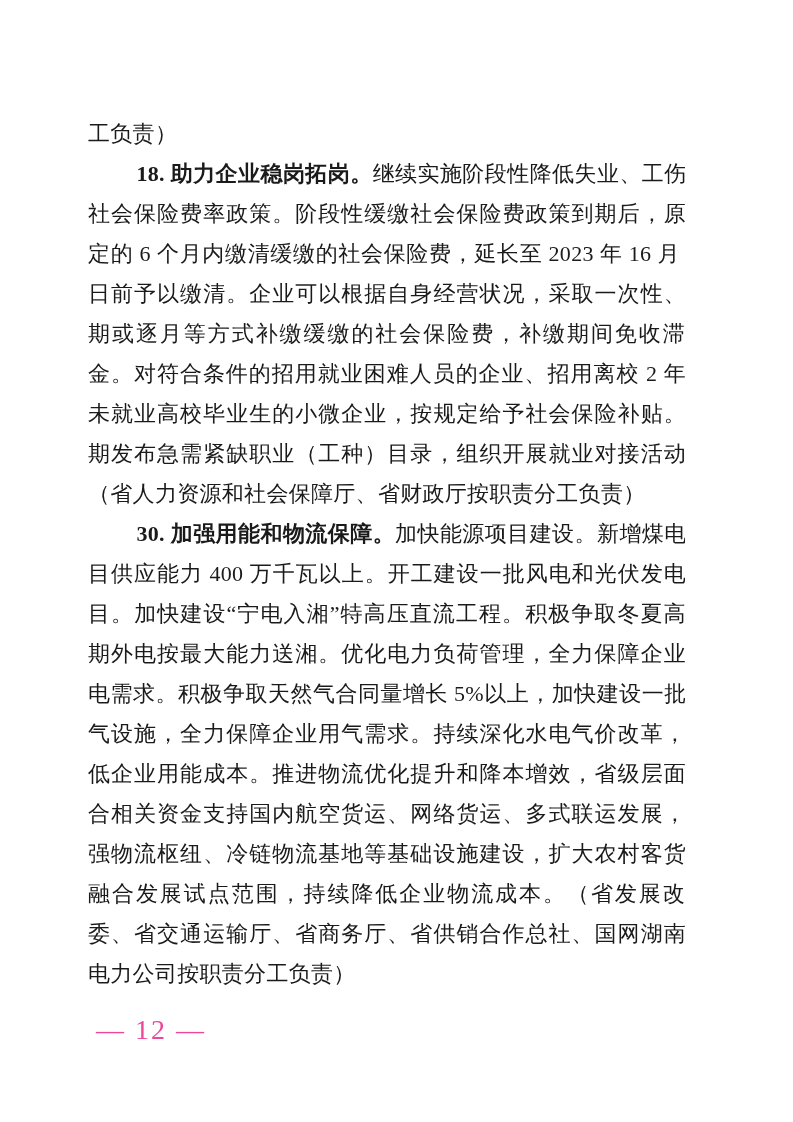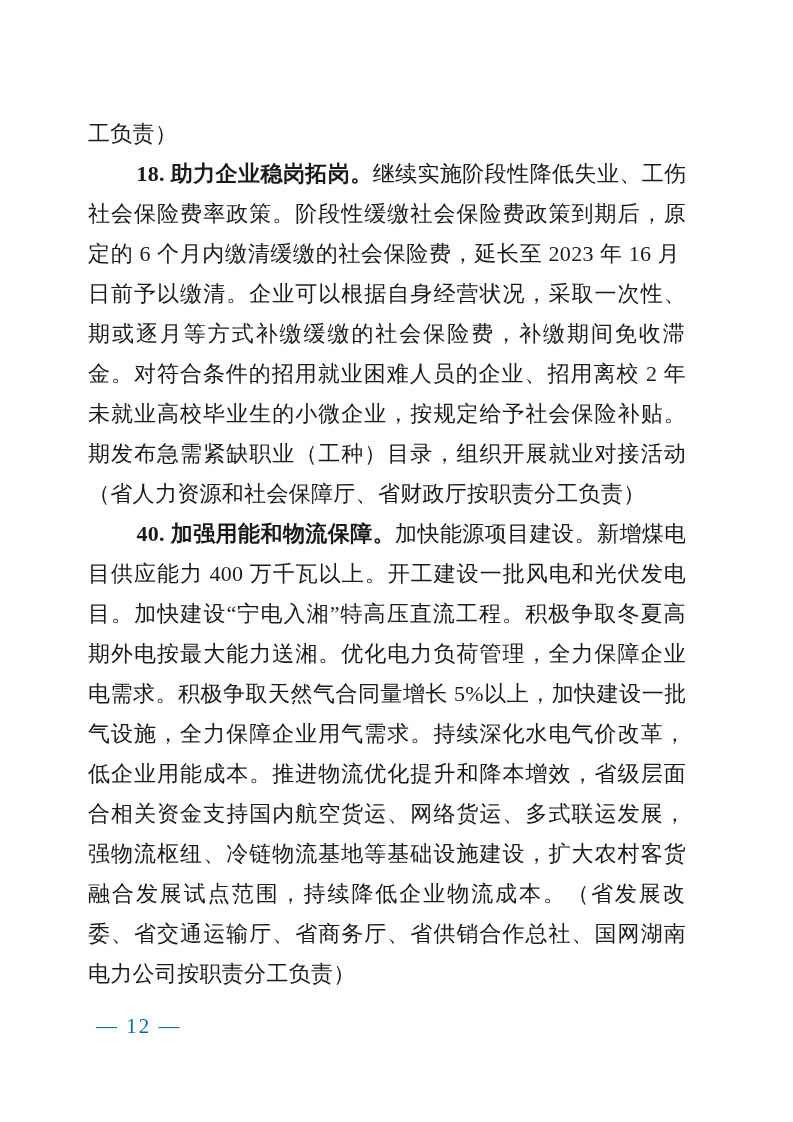--- a/index.html
+++ b/index.html
@@ -35,28 +35,28 @@
   .para {
     text-indent: 2.2em;
   }
   .lead {
     font-weight: bold;
   }
   .page-footer {
     position: absolute;
     left: 96px;
     top: 1014px;
-    font-size: 21px;
+    font-size: 28px;
     letter-spacing: 2px;
-    color: #0369a1;
+    color: #ec4899;
   }
 </style>
 </head>
 <body>
 
 <div class="page">
   <div class="body-text">
     <p class="cont">工负责）</p>
     <p class="para"><span class="lead">18. 助力企业稳岗拓岗。</span><span>继续实施阶段性降低失业、工伤等社会保险费率政策。阶段性缓缴社会保险费政策到期后，原规定的 6 个月内缴清缓缴的社会保险费，延长至 2023 年 16 月 31 日前予以缴清。企业可以根据自身经营状况，采取一次性、分期或逐月等方式补缴缓缴的社会保险费，补缴期间免收滞纳金。对符合条件的招用就业困难人员的企业、招用离校 2 年内未就业高校毕业生的小微企业，按规定给予社会保险补贴。定期发布急需紧缺职业（工种）目录，组织开展就业对接活动。（省人力资源和社会保障厅、省财政厅按职责分工负责）</span></p>
-    <p class="para"><span class="lead">40. 加强用能和物流保障。</span><span>加快能源项目建设。新增煤电项目供应能力 400 万千瓦以上。开工建设一批风电和光伏发电项目。加快建设“宁电入湘”特高压直流工程。积极争取冬夏高峰期外电按最大能力送湘。优化电力负荷管理，全力保障企业用电需求。积极争取天然气合同量增长 5%以上，加快建设一批储气设施，全力保障企业用气需求。持续深化水电气价改革，降低企业用能成本。推进物流优化提升和降本增效，省级层面整合相关资金支持国内航空货运、网络货运、多式联运发展，加强物流枢纽、冷链物流基地等基础设施建设，扩大农村客货邮融合发展试点范围，持续降低企业物流成本。（省发展改革委、省交通运输厅、省商务厅、省供销合作总社、国网湖南省电力公司按职责分工负责）</span></p>
+    <p class="para"><span class="lead">30. 加强用能和物流保障。</span><span>加快能源项目建设。新增煤电项目供应能力 400 万千瓦以上。开工建设一批风电和光伏发电项目。加快建设“宁电入湘”特高压直流工程。积极争取冬夏高峰期外电按最大能力送湘。优化电力负荷管理，全力保障企业用电需求。积极争取天然气合同量增长 5%以上，加快建设一批储气设施，全力保障企业用气需求。持续深化水电气价改革，降低企业用能成本。推进物流优化提升和降本增效，省级层面整合相关资金支持国内航空货运、网络货运、多式联运发展，加强物流枢纽、冷链物流基地等基础设施建设，扩大农村客货邮融合发展试点范围，持续降低企业物流成本。（省发展改革委、省交通运输厅、省商务厅、省供销合作总社、国网湖南省电力公司按职责分工负责）</span></p>
   </div>
   <div class="page-footer">— 12 —</div>
 </div>
 
 </body></html>

